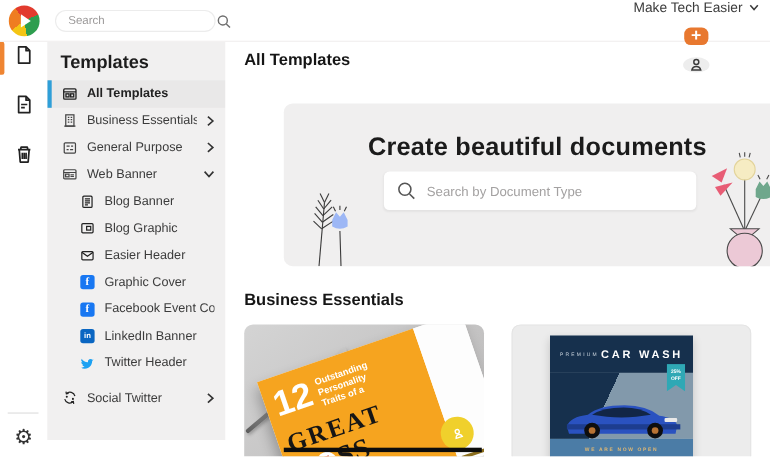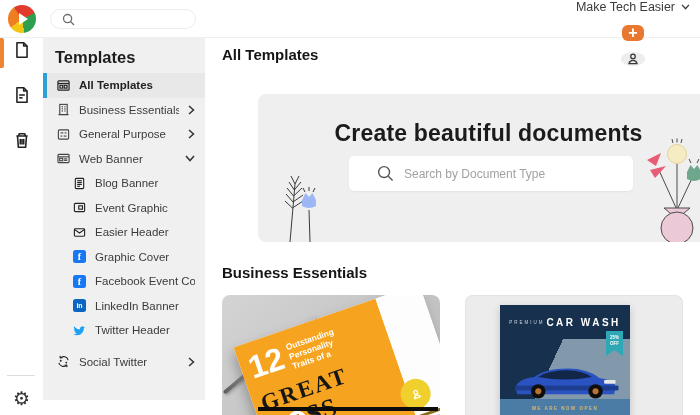--- a/index.html
+++ b/index.html
@@ -48,21 +48,21 @@
     display:flex; align-items:center; justify-content:center; flex:0 0 auto; }
   .chev { flex:0 0 auto; display:flex; }
 
   
   .main { position:absolute; left:205px; top:38px; width:495px; height:377px; background:#fff; overflow:hidden; }
   .page-heading { position:absolute; left:17px; top:8px; font-size:15px; font-weight:700; color:#151515; }
   .hero { position:absolute; left:17px; top:56px; width:461px; height:148px; background:#f0efef; border-radius:8px;margin-left:36px; }
   .hero-title { position:absolute; left:0; right:0; top:26px; text-align:center;
     font-size:23px; font-weight:700; color:#1b1b1b; letter-spacing:.2px; }
   .hero-search { position:absolute; left:91px; top:62px; width:284px; height:35px; background:#fff; border-radius:5px;
-    box-shadow:0 1px 2px rgba(0,0,0,.05); display:flex; align-items:center; padding:0 28px; gap:10px; }
+    box-shadow:0 1px 2px rgba(0,0,0,.05); display:flex; align-items:center; padding:0 12px; gap:10px; }
   .hero-search input { flex:1; border:none; outline:none; font-size:12px; color:#555; background:transparent; }
   .hero-search input::placeholder { color:#a3a1a1; }
   .deco { position:absolute; pointer-events:none; }
   .section-heading { position:absolute; left:17px; top:226px; font-size:15px; font-weight:700; color:#151515; }
 
   .tcard { position:absolute; top:257px; width:218px; height:170px; border-radius:8px; overflow:hidden; cursor:pointer; }
   .card1 { left:17px; background:linear-gradient(140deg,#d4d4d4 0%,#c3c2c2 55%,#b7b6b6 100%); }
   .card2 { left:260px; background:#ececec; box-shadow:inset 0 0 0 1px #e4e4e4; }
 
   
@@ -111,20 +111,21 @@
 </style>
 </head>
 <body>
 
 <div class="app">
 
   <header class="topbar">
     <div class="logo"></div>
 
     <div class="top-search">
+      <input type="text" placeholder="Search" style="">
       <span>
         <svg width="13" height="13" viewBox="0 0 14 14" fill="none" stroke="#6e6e6e" stroke-width="1.4">
           <circle cx="6" cy="6" r="4.4"></circle>
             <line x1="9.4" y1="9.4" x2="13" y2="13"></line>
         </svg>
       </span>
     </div>
 
     <div class="top-right">
       <div class="workspace">
@@ -268,21 +269,21 @@
       <span class="lbl">Blog Banner</span>
     </div>
 
     <div class="srow sub">
       <span>
         <svg width="13" height="13" viewBox="0 0 14 14" fill="none" stroke="#222" stroke-width="1.2">
           <rect x="1.5" y="2.5" width="11" height="9" rx="1"></rect>
             <rect x="6.2" y="5.2" width="4" height="3.6"></rect>
         </svg>
       </span>
-      <span class="lbl">Event Graphic</span>
+      <span class="lbl">Blog Graphic</span>
     </div>
 
     <div class="srow sub">
       <span>
         <svg width="13" height="13" viewBox="0 0 14 14" fill="none" stroke="#222" stroke-width="1.2">
           <rect x="1.5" y="3" width="11" height="8" rx="1"></rect>
             <polyline points="1.5,3.6 7,7.6 12.5,3.6"></polyline>
         </svg>
       </span>
       <span class="lbl">Easier Header</span>

